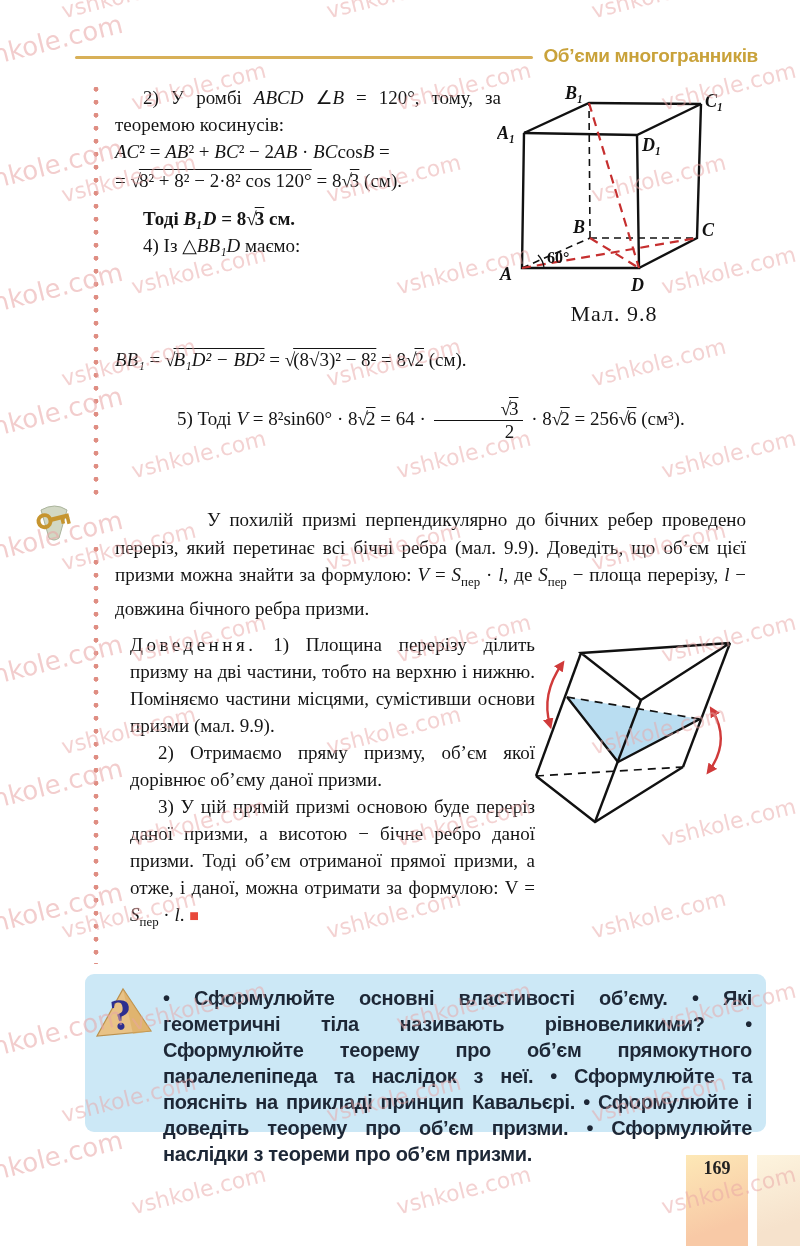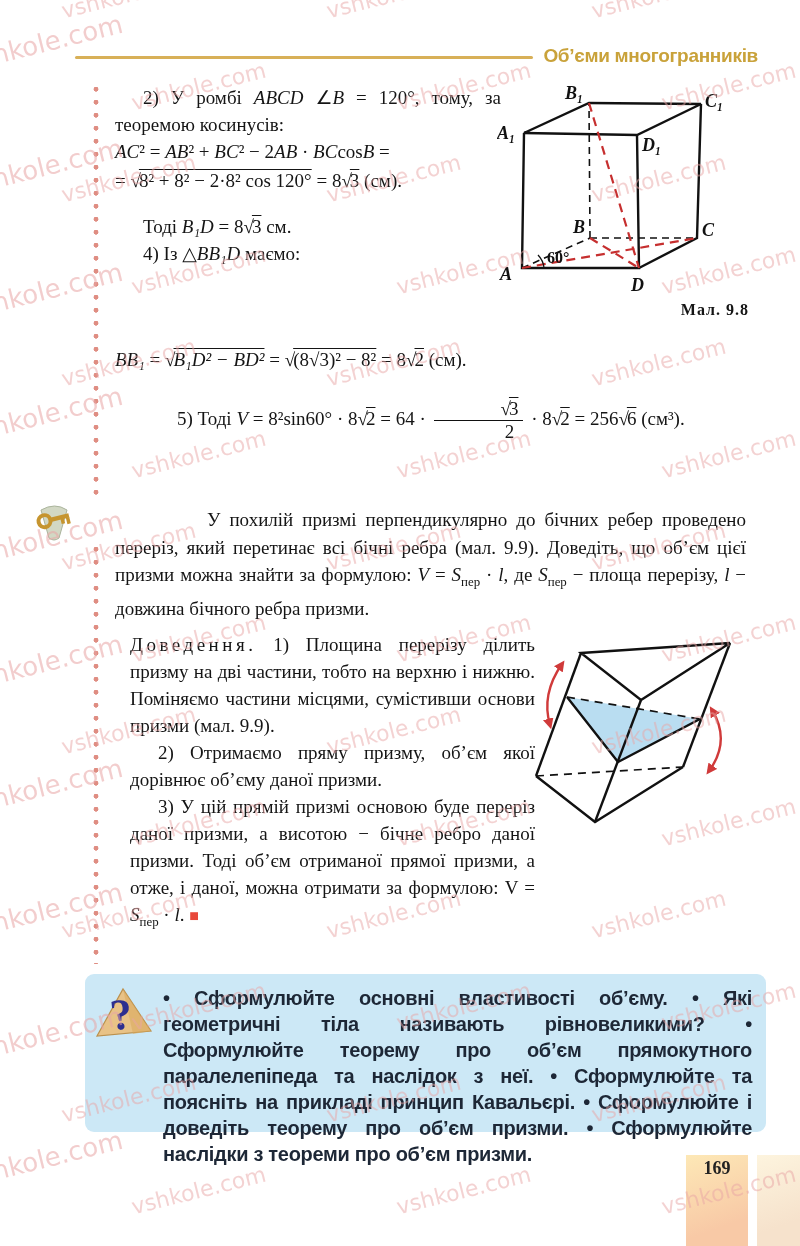--- a/index.html
+++ b/index.html
@@ -20,36 +20,36 @@
   .serif{font-size:19px;line-height:27px;text-align:justify;color:#151515;}
   .col{position:absolute;z-index:2;}
   p{margin:0;}
   .ind{text-indent:28px;}
   .it{font-style:italic;}
   .ovl{text-decoration:overline;text-decoration-thickness:1.4px;margin-left:-1px;}
   .rad{letter-spacing:-1px;}
   .sub{font-size:0.68em;vertical-align:-0.35em;font-style:normal;}
   .sp{letter-spacing:3.5px;}
   .redsq{color:#e8483b;font-size:0.85em;}
-  .mt4{margin-top:16px;}
+  .mt4{margin-top:8px;font-weight:bold;}
   .fline{line-height:32px;}
   .f4{line-height:30px;text-indent:62px;}
   .frac{display:inline-block;vertical-align:middle;text-align:center;line-height:1.12;margin:0 3px;}
   .frac .fn{display:block;border-bottom:1.6px solid #111;padding:0 5px 1px;}
   .frac .fd{display:block;}
   
   .taskpara{position:absolute;left:115px;top:506px;width:631px;z-index:2;text-indent:92px;line-height:27.5px;}
   .badge{position:absolute;left:-41px;top:-4px;background:#e94a3d;color:#fff;
          font-family:"Liberation Sans",sans-serif;font-weight:bold;font-size:20px;
          padding:3px 13px 5px;border-radius:16px;letter-spacing:0.3px;text-indent:0;
          box-shadow:0 0 0 2px #f7d9d2 inset;}
   .keyicon{position:absolute;left:-82px;top:-6px;text-indent:0;}
   
   .fig{position:absolute;z-index:2;}
-  .figcap{position:absolute;z-index:2;font-size:16px;text-align:right;letter-spacing:1px;font-weight:bold;}
+  .figcap{position:absolute;z-index:2;font-size:22px;text-align:center;letter-spacing:1px;}
   .vlabel{font-family:"Liberation Serif",serif;font-style:italic;font-size:18px;font-weight:bold;fill:#111;}
   .alabel{font-family:"Liberation Serif",serif;font-size:16px;font-weight:bold;fill:#111;}
   
   .qbox{position:absolute;left:85px;top:974px;width:681px;height:158px;background:#cce8f6;
         border-radius:9px;z-index:2;}
   .qtext{position:absolute;left:78px;top:11px;width:589px;font-family:"Liberation Sans",sans-serif;
          font-size:20px;line-height:26px;font-weight:600;letter-spacing:-0.3px;
          color:#1d2736;text-align:justify;}
   .qicon{position:absolute;left:8px;top:10px;}
   

